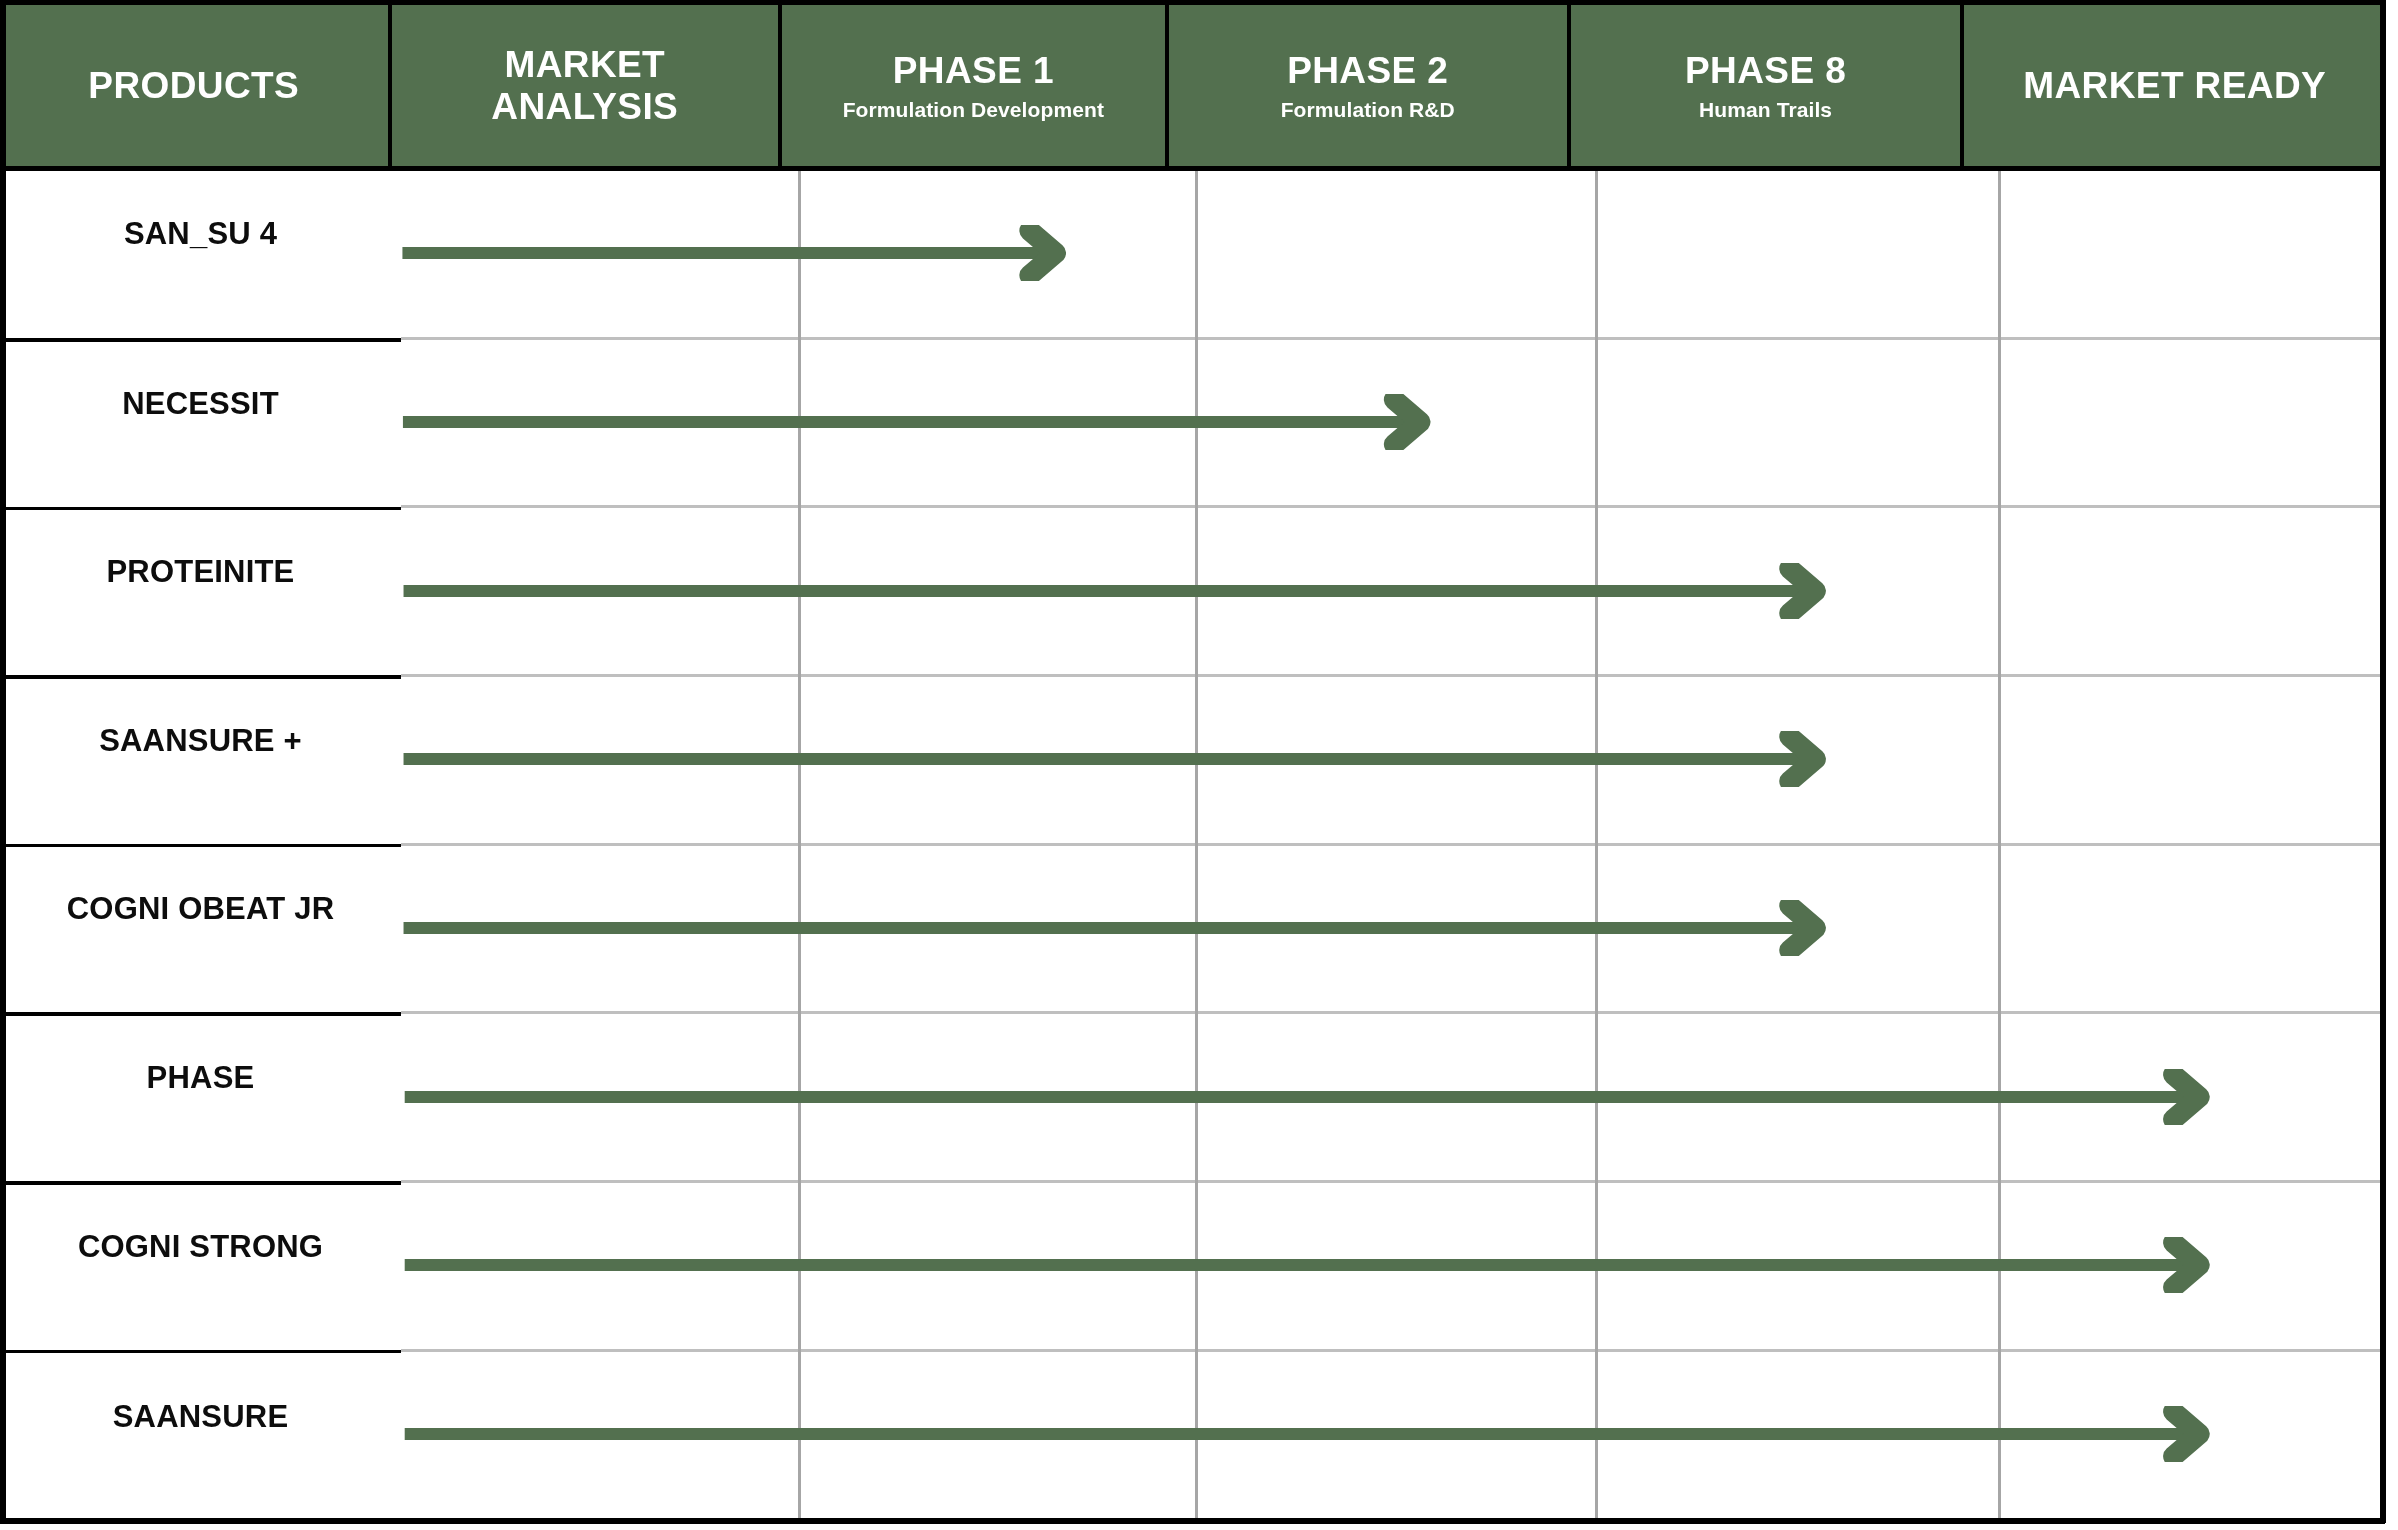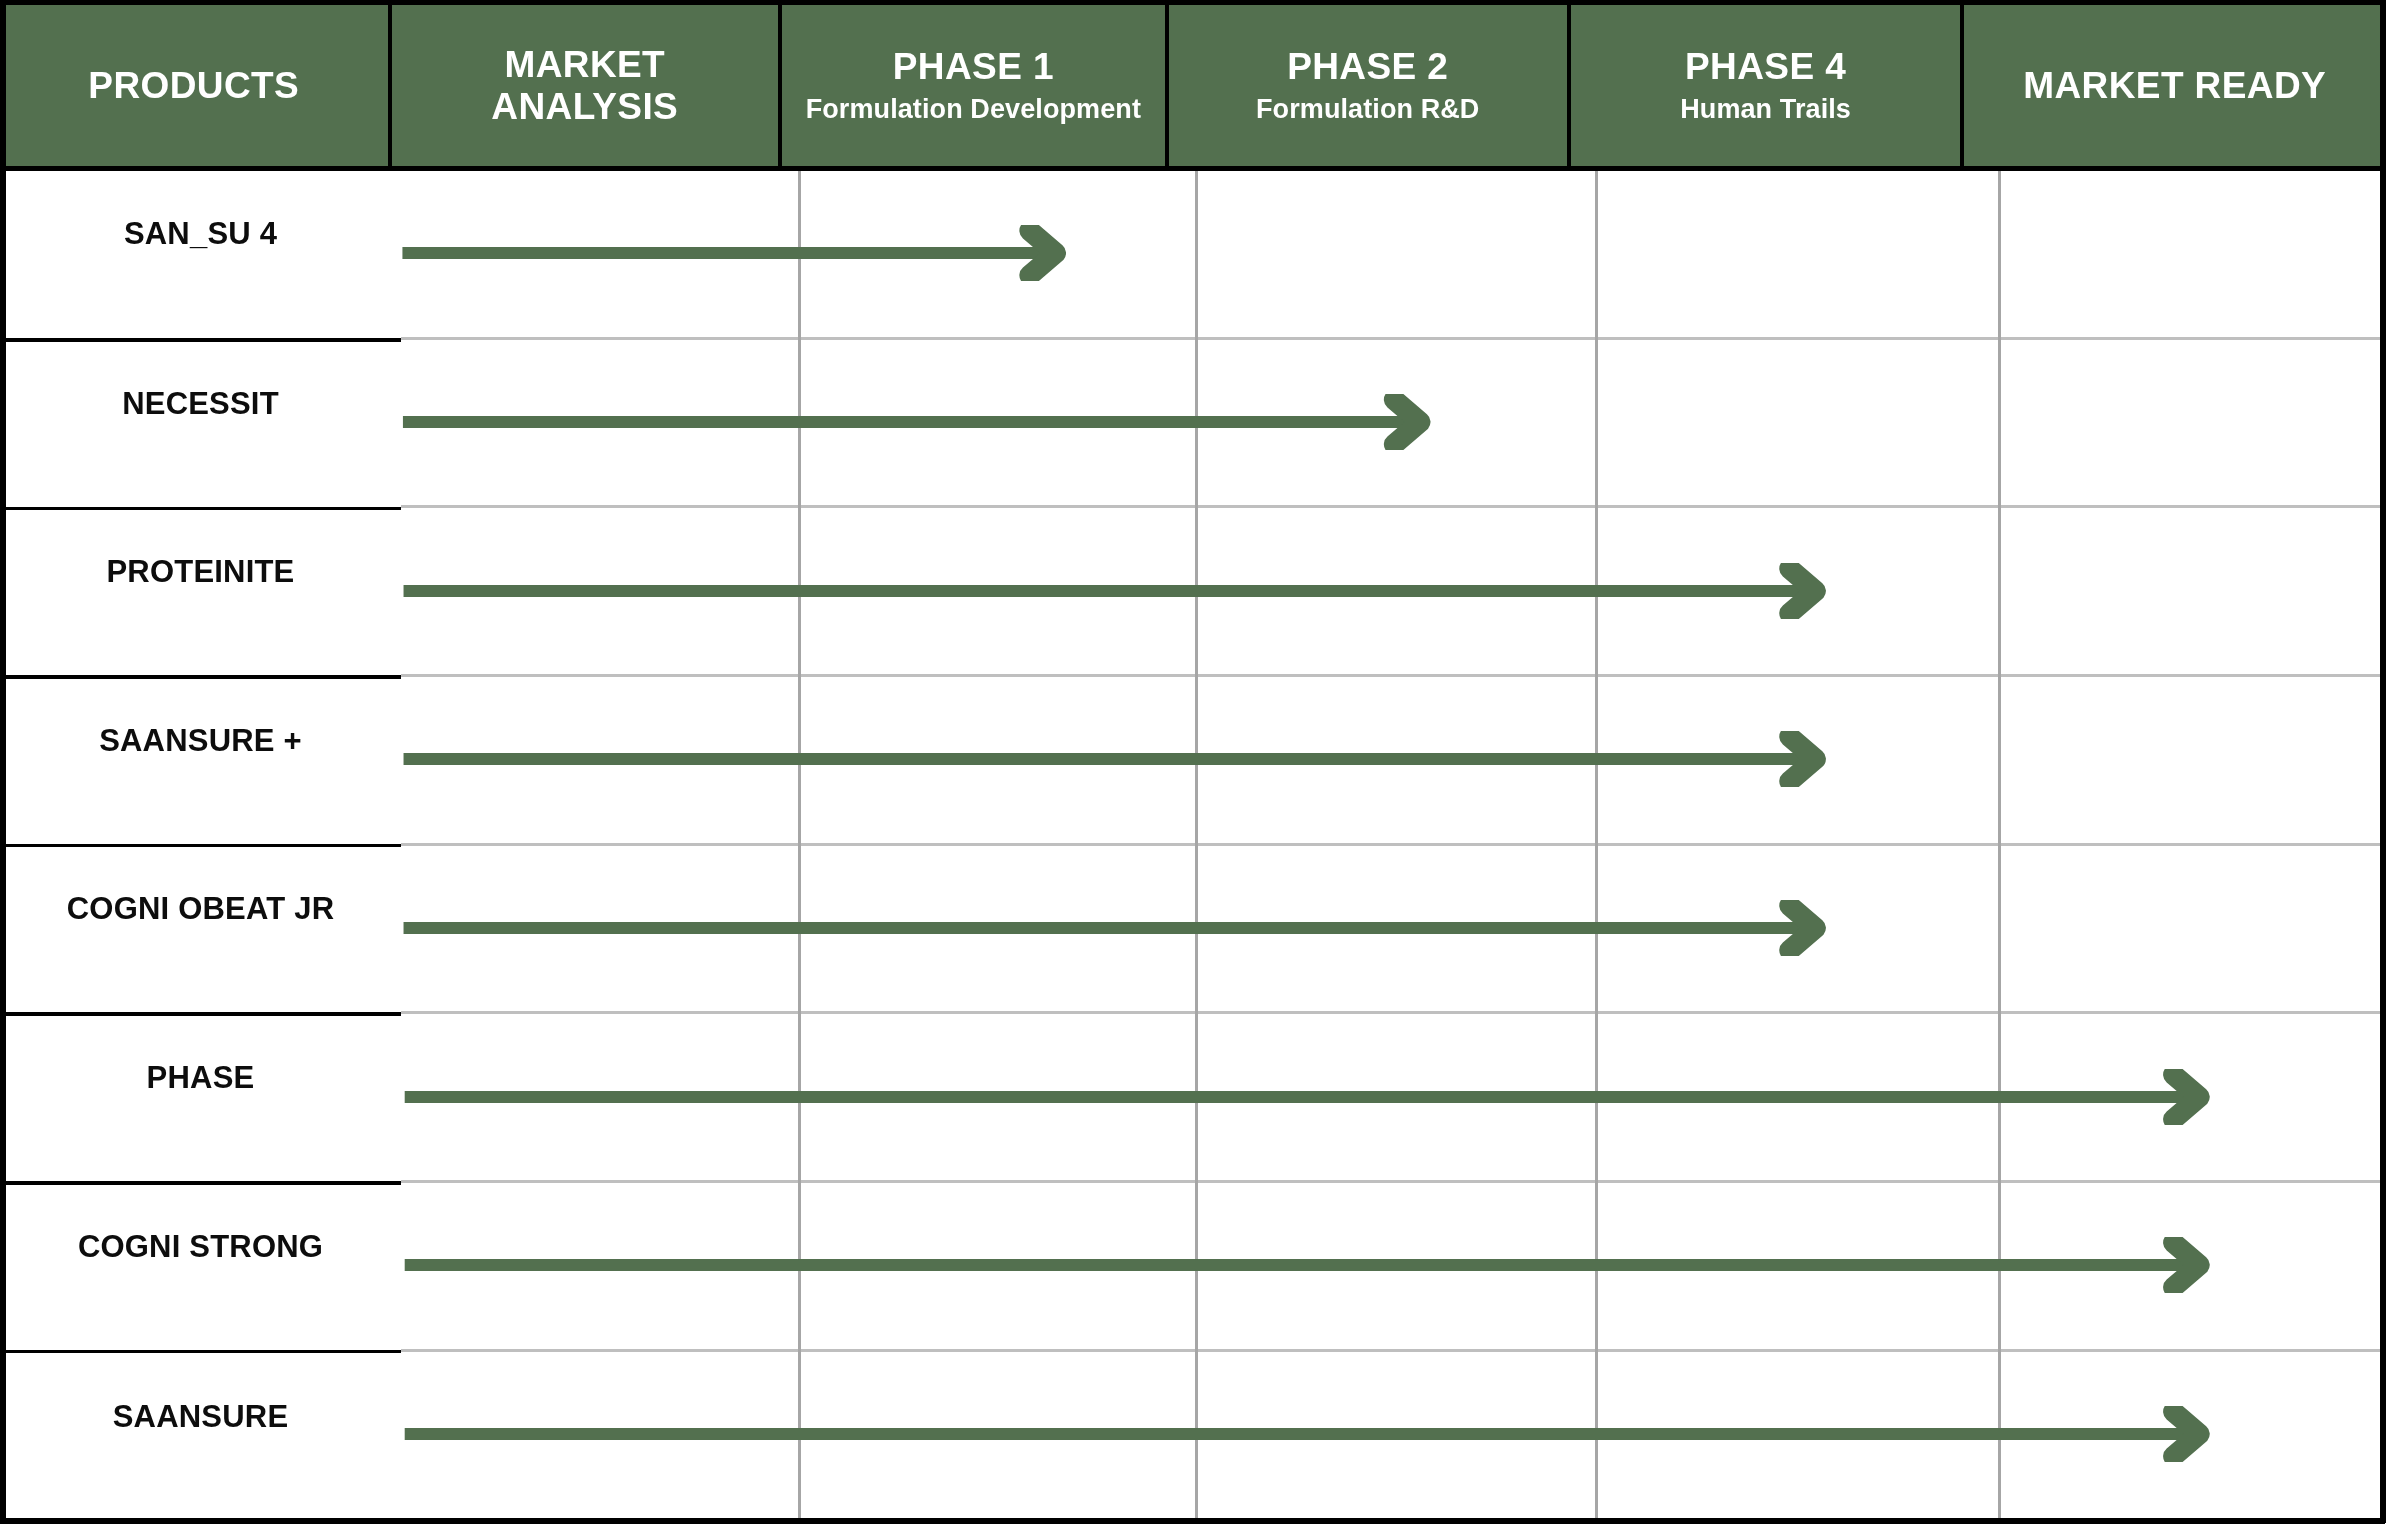--- a/index.html
+++ b/index.html
@@ -48,21 +48,21 @@
     line-height: 1.12;
   }
   .head-cell:last-child { border-right: 0; }
   .head-cell .ht {
     font-size: 37px;
     font-weight: 700;
     letter-spacing: 0.4px;
     white-space: pre-line;
   }
   .head-cell .hs {
-    font-size: 27px;
+    font-size: 21px;
     font-weight: 700;
     margin-top: 6.6px;
     letter-spacing: 0.1px;
   }
 
   .hc0 { width: 401px; }
   .hc1 { width: 400px; }
   .hc2 { width: 396px; }
   .hc3 { width: 412px; }
   .hc4 { width: 403px; }
@@ -161,21 +161,21 @@
     </div>
     <div class="head-cell hc2">
       <div class="ht">PHASE 1</div>
       <div class="hs">Formulation Development</div>
     </div>
     <div class="head-cell hc3">
       <div class="ht">PHASE 2</div>
       <div class="hs">Formulation R&amp;D</div>
     </div>
     <div class="head-cell hc4">
-      <div class="ht">PHASE 4</div>
+      <div class="ht">PHASE 8</div>
       <div class="hs">Human Trails</div>
     </div>
     <div class="head-cell hc5">
       <div class="ht">MARKET READY</div>
     </div>
   </div>
 
   <div class="body-area">
 
     <div class="hline" style="top:166px"></div>

